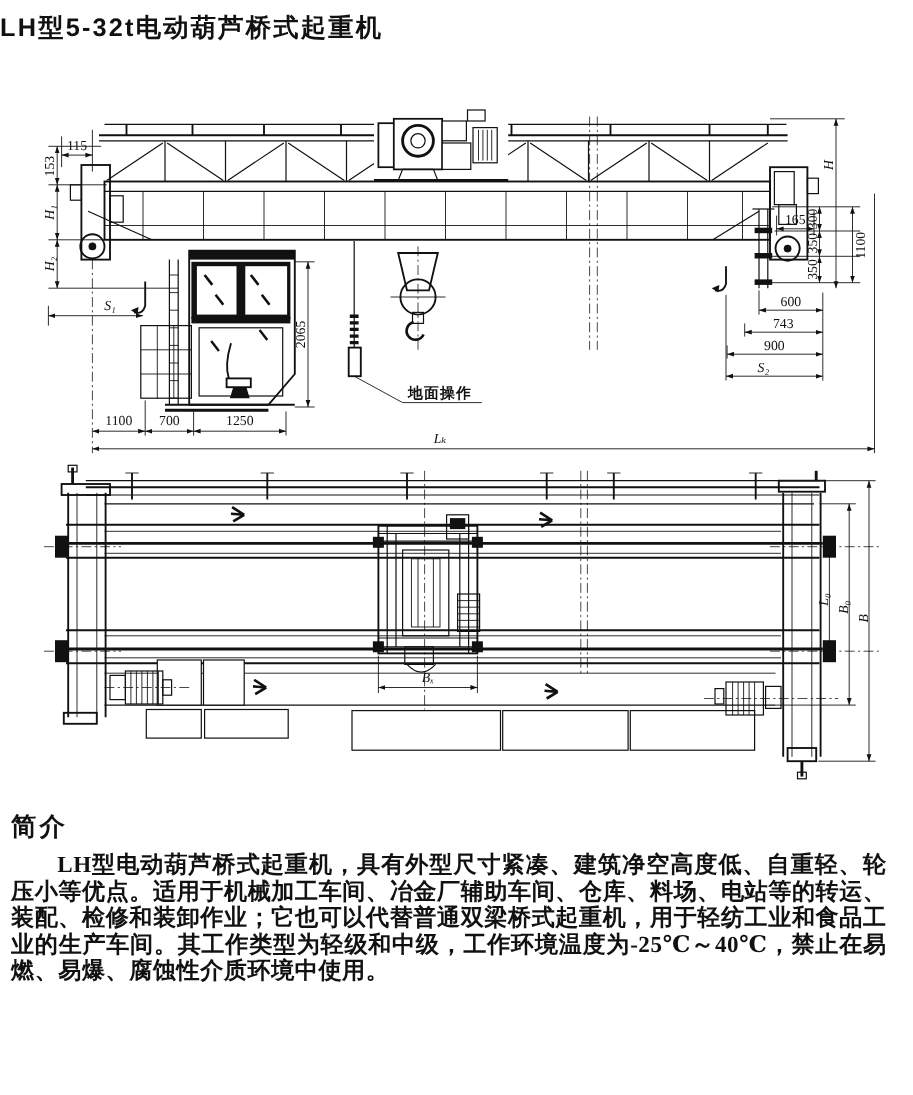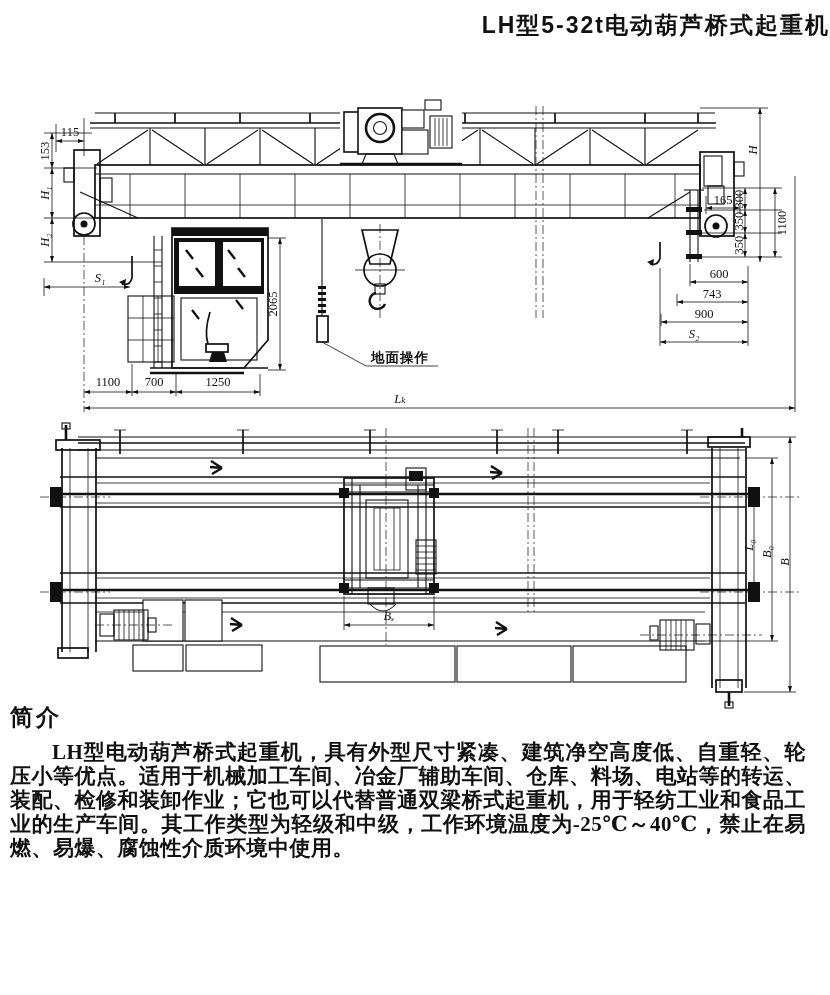--- a/index.html
+++ b/index.html
@@ -1,21 +1,21 @@
 <!DOCTYPE html>
 <html><head>
 <meta charset="utf-8">
 <style>
   html,body{margin:0;padding:0;background:#fff;}
   body{width:830px;height:995px;position:relative;font-family:"Liberation Serif","DejaVu Serif",serif;color:#111;}
-  .page-title{position:absolute;top:10px;left:0;width:100%;text-align:right;
+  .page-title{position:absolute;top:10px;left:0;width:100%;text-align:left;
     font-family:"Liberation Sans","DejaVu Sans",sans-serif;font-weight:bold;
     font-size:23px;letter-spacing:2px;}
   #drawing{position:absolute;top:60px;left:0;}
-  .intro{position:absolute;top:702px;left:10px;right:8px;}
+  .intro{position:absolute;top:736px;left:10px;right:8px;}
   .intro h2{font-family:"Liberation Sans","DejaVu Sans",sans-serif;font-size:23px;
     margin:0;letter-spacing:3px;}
   .intro p{margin:7px 16px 0 0;font-size:21px;line-height:24px;font-weight:bold;
     text-align:justify;text-indent:2em;letter-spacing:0.5px;}
   
   .s08{stroke:#111;stroke-width:.8;fill:none}
   .s1{stroke:#111;stroke-width:1.1;fill:none}
   .s16{stroke:#111;stroke-width:1.7;fill:none}
   .s25{stroke:#111;stroke-width:2.6;fill:none}
   .fb{fill:#111;stroke:none}

